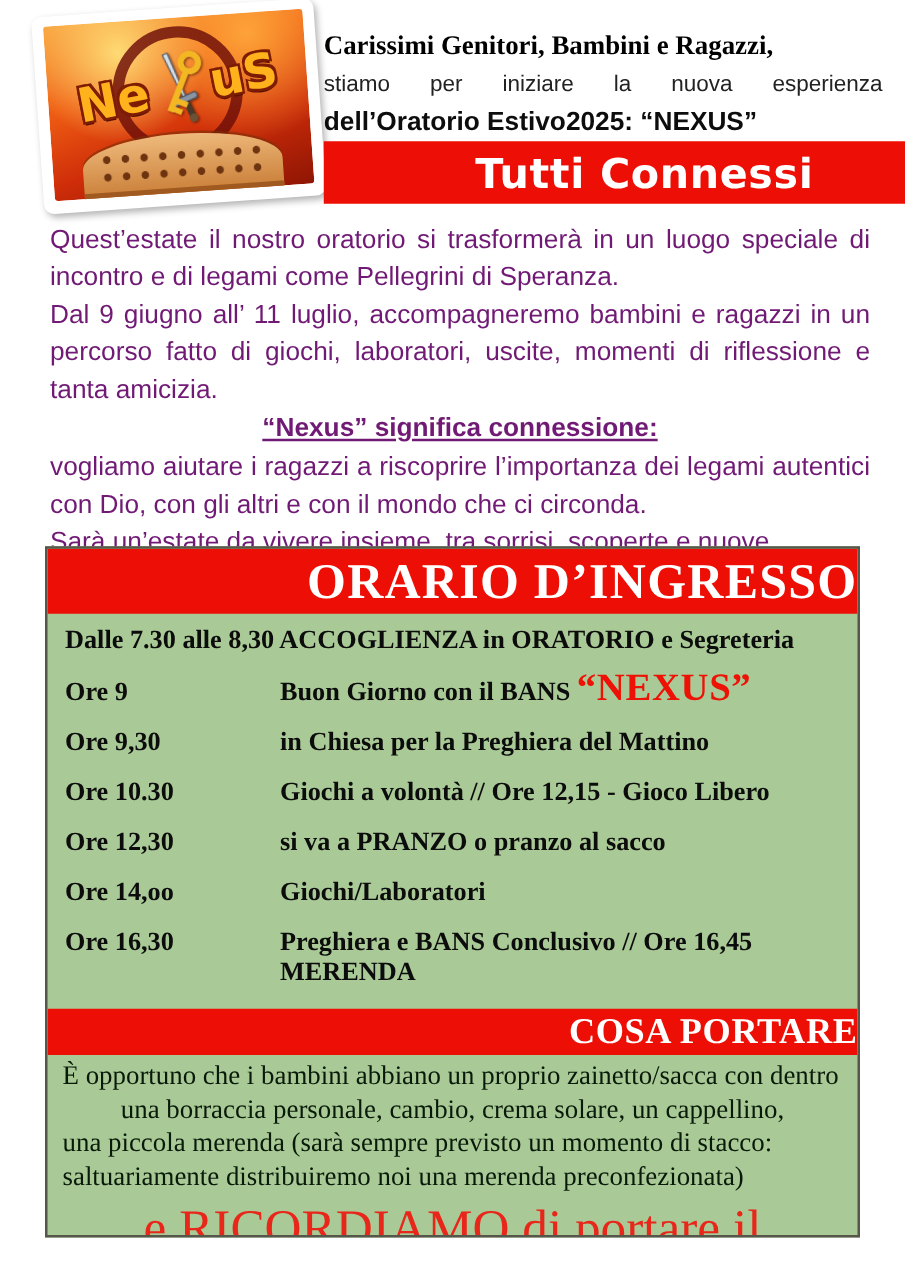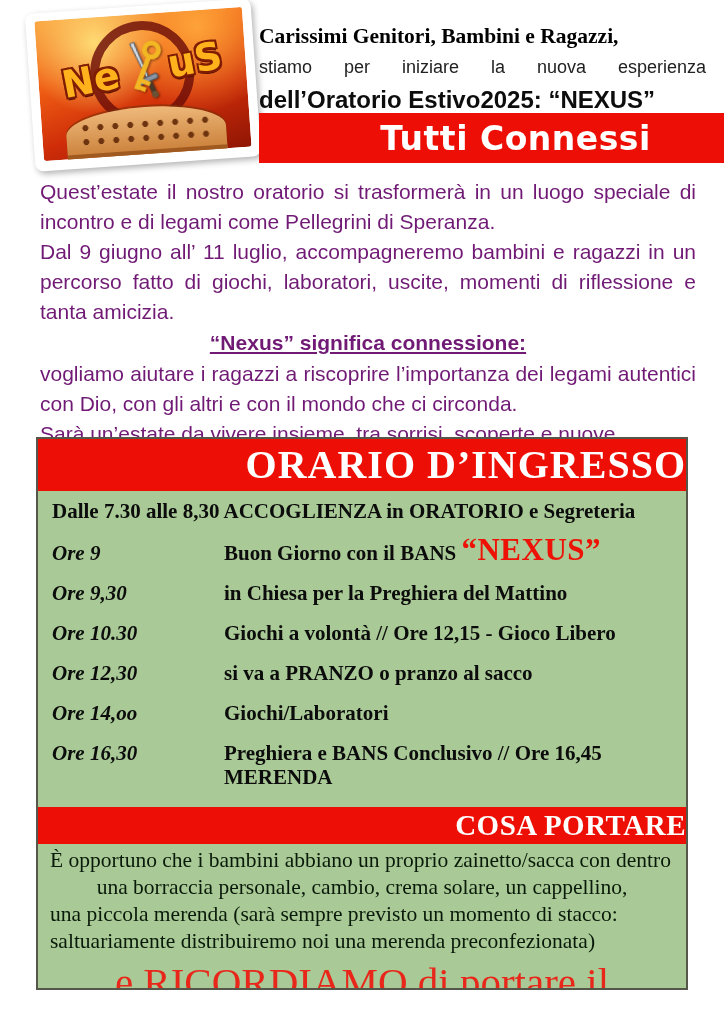--- a/index.html
+++ b/index.html
@@ -51,21 +51,21 @@
   .colosseum::before{
     content:"";position:absolute;left:10px;right:10px;top:9px;bottom:12px;
     background-image:radial-gradient(circle,#6e3410 2.8px,rgba(0,0,0,0) 3.3px);
     background-size:15px 14px;background-position:2px 1px;
   }
 
   
   .greet{position:absolute;left:259px;top:24px;width:447px;}
   .greet-title{font-family:"Liberation Serif", serif;font-weight:bold;font-size:21.5px;color:#000;}
   .greet-l2{margin-top:8px;font-size:18px;color:#222;text-align:justify;text-align-last:justify;}
-  .greet-l3{margin-top:8px;font-size:24px;font-weight:bold;color:#0d0d0d;}
+  .greet-l3{margin-top:8px;font-size:21px;font-weight:bold;color:#0d0d0d;}
   .tutti-banner{
     position:absolute;left:259px;right:0;top:113px;height:50px;background:var(--red);
     display:flex;align-items:center;justify-content:center;
     color:#fff;font-family:"DejaVu Sans", sans-serif;font-weight:bold;font-size:33px;letter-spacing:.5px;padding-left:48px;
   }
 
   
   .intro{position:absolute;left:40px;top:177px;width:656px;font-size:21px;line-height:30px;color:#701a75;}
   .jst{text-align:justify;}
   .intro-heading{text-align:center;font-weight:bold;text-decoration:underline;margin:1px 0;}
@@ -78,21 +78,21 @@
     position:absolute;left:36px;top:437px;width:652px;height:553px;
     background:var(--green);border:2px solid #56564a;overflow:hidden;
     font-family:"Liberation Serif", serif;
   }
   .red-banner{background:var(--red);color:#fff;text-align:right;font-weight:bold;}
   .banner-orario{font-size:40px;height:52px;line-height:52px;letter-spacing:1px;}
   .banner-cosa{font-size:29px;height:37px;line-height:37px;letter-spacing:.5px;}
   .schedule{padding:7px 10px 2px 14px;font-weight:bold;font-size:21px;color:#0c0c0c;}
   .sched-intro{margin:1px 0 14px 0;}
   .sched-row{display:flex;align-items:baseline;margin:0 0 16px 0;line-height:24px;}
-  .sched-row .time{flex:none;width:172px;font-style:italic;}
+  .sched-row .time{flex:none;width:172px;}
   .sched-row .act{flex:1;}
   .nexus-red{color:#ee1106;font-size:31px;letter-spacing:.5px;line-height:24px;}
   .bring{padding:3px 12px 0;font-size:21.5px;line-height:27px;color:#0a1a0a;}
   .bring .c{text-align:center;}
   .reminder-big{
     text-align:center;color:var(--accent);font-size:41px;line-height:47px;margin-top:4px;
     font-family:"Liberation Serif", serif;
   }
 </style>
 </head>

